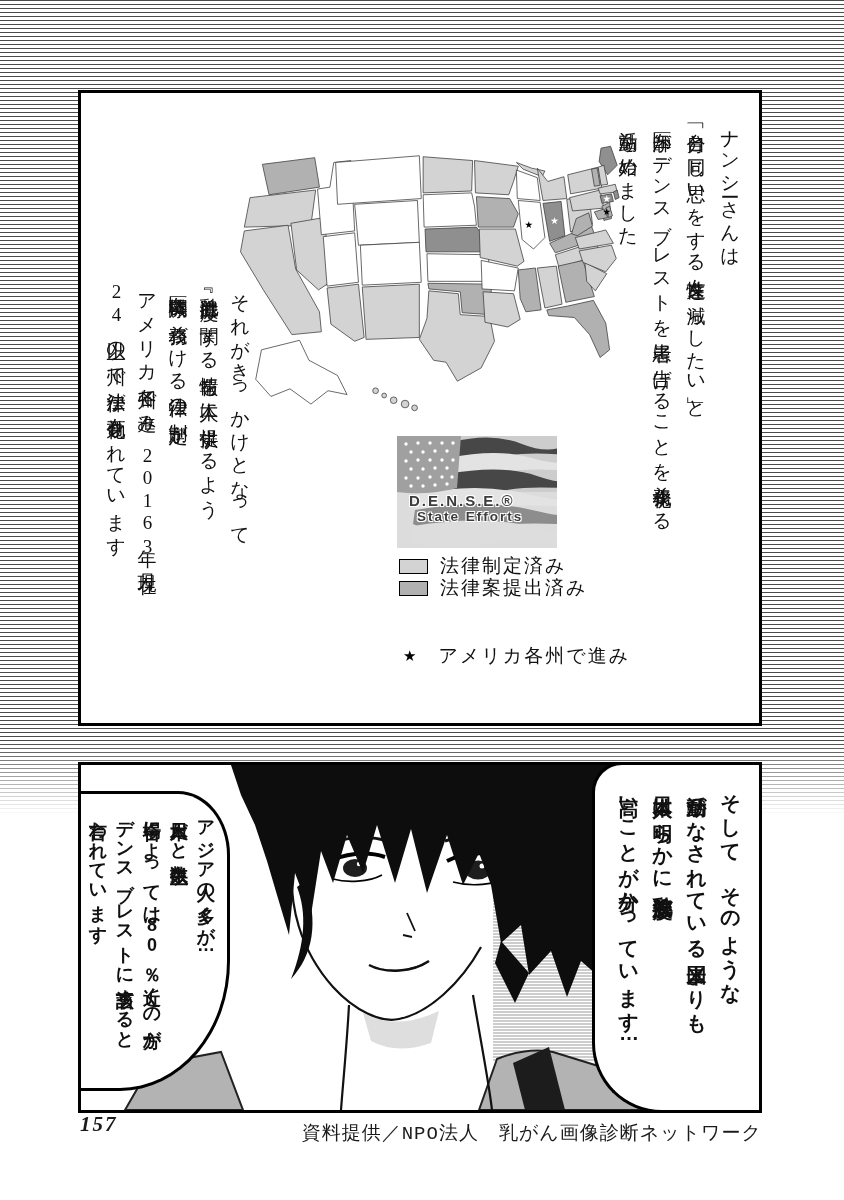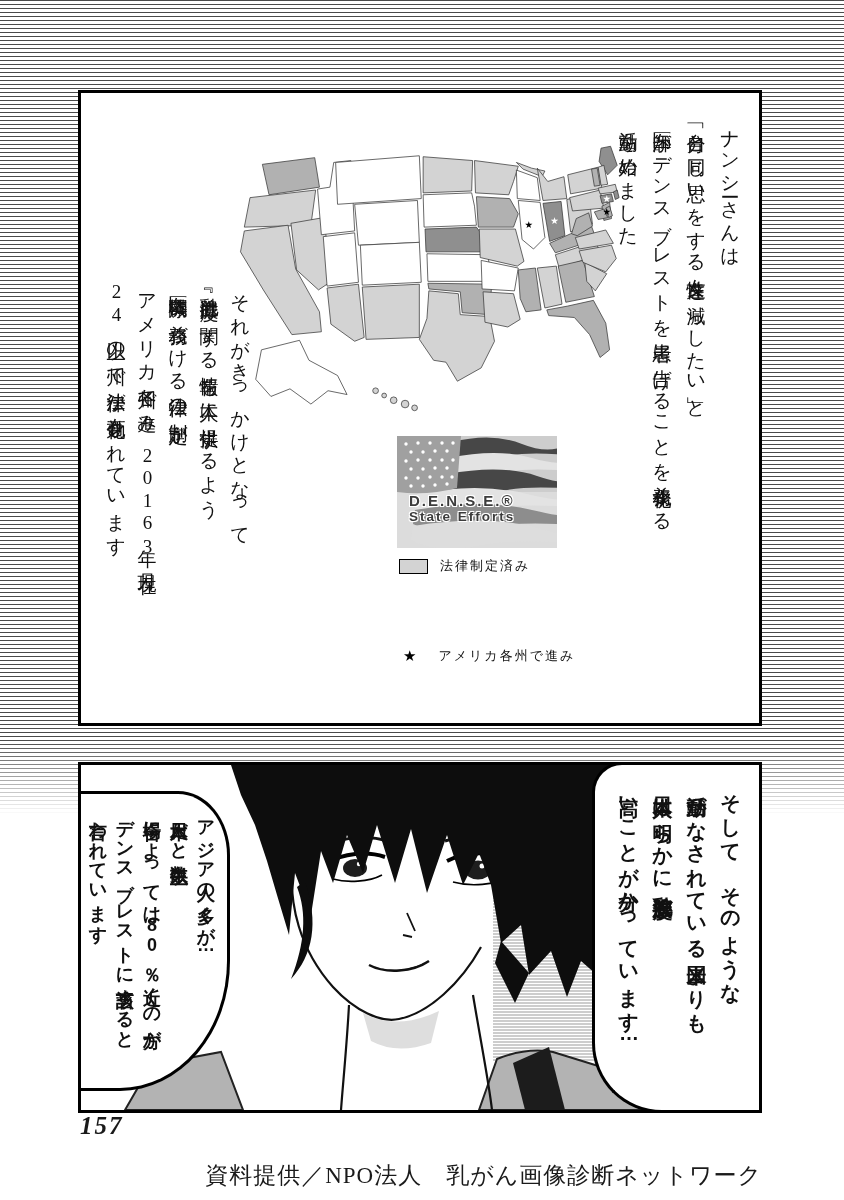--- a/index.html
+++ b/index.html
@@ -28,49 +28,49 @@
     font-family:"Liberation Serif",serif;font-size:19px;line-height:31px;letter-spacing:1.5px;}
 
   .usmap{position:absolute;left:150px;top:44px;}
 
   .flag{position:absolute;left:316px;top:343px;width:160px;height:96px;}
   .flag svg{position:absolute;left:0;top:0;}
   .flag-text{position:absolute;left:12px;bottom:8px;z-index:2;
     font-family:"Liberation Sans",sans-serif;font-weight:bold;color:#3c3c3c;
     text-shadow:1px 1px 0 #fff,-1px -1px 0 #fff,1px -1px 0 #fff,-1px 1px 0 #fff,0 0 2px #fff;}
   .flag-title{font-size:15px;letter-spacing:2px;}
-  .flag-subtitle{font-size:13.5px;letter-spacing:2px;}
+  .flag-subtitle{font-size:13.5px;letter-spacing:2px;margin-left:8px;}
 
   .legend{position:absolute;left:318px;top:462px;}
   .legend-row{display:flex;align-items:center;height:22px;}
   .legend-swatch{display:inline-block;width:27px;height:13px;border:1.5px solid #000;
     margin-right:12px;flex:none;}
-  .legend-label{font-family:"Liberation Serif",serif;font-size:13px;color:#111;
+  .legend-label{font-family:"Liberation Serif",serif;font-size:19px;color:#111;
     letter-spacing:2px;}
   .legend-star-row{position:absolute;left:322px;top:552px;display:flex;align-items:center;height:22px;}
   .star-glyph{font-size:15px;color:#000;margin-right:22px;}
 
   .chara{position:absolute;left:0;top:0;}
 
   .bubble{position:absolute;background:#fff;border:3px solid #000;box-sizing:border-box;z-index:2;}
   .bubble-right{right:-3px;top:-3px;bottom:-3px;width:170px;
     border-right:none;border-radius:30px 0 0 70px;}
   .bubble-left{left:-3px;top:26px;height:300px;width:152px;
     border-left:none;border-radius:0 52px 110px 0 / 0 64px 130px 0;}
   .bubble-text{font-family:"Liberation Sans",sans-serif;font-weight:700;}
   .bubble-right .bubble-text{position:absolute;top:16px;right:14px;height:320px;
     font-size:20px;line-height:34px;letter-spacing:1px;}
   .bubble-left .bubble-text{position:absolute;top:14px;right:8px;height:276px;
     font-size:18px;line-height:27px;letter-spacing:0.5px;}
 
   .pageno{position:absolute;left:80px;top:1112px;z-index:2;
     font-family:"Liberation Serif",serif;font-style:italic;font-weight:bold;
-    font-size:25px;color:#1a1a1a;letter-spacing:2px;}
-  .credit{position:absolute;right:82px;top:1160px;z-index:2;
-    font-family:Liberation Serif, serif;font-size:23px;color:#1a1a1a;letter-spacing:1px;}
+    font-size:21px;color:#1a1a1a;letter-spacing:2px;}
+  .credit{position:absolute;right:82px;top:1120px;z-index:2;
+    font-family:Liberation Mono, monospace;font-size:19px;color:#1a1a1a;letter-spacing:1px;}
 </style>
 </head>
 <body>
 
 <div class="page">
 
   <div class="stripes"></div>
 
   <section class="panel panel1">
 
@@ -197,20 +197,24 @@
       <div class="flag-text">
         <div class="flag-title">D.E.N.S.E.®</div>
         <div class="flag-subtitle">State Efforts</div>
       </div>
     </div>
 
     <div class="legend" id="legend">
         <div class="legend-row">
           <span class="legend-swatch" style="background: rgb(211, 211, 211);"></span>
           <span class="legend-label">法律制定済み</span>
+        </div>
+        <div class="legend-row">
+          <span class="legend-swatch" style="background: rgb(177, 177, 177);"></span>
+          <span class="legend-label">法律案提出済み</span>
         </div>
       </div>
 
     <div class="legend-star-row">
       <span class="star-glyph">★</span>
       <span class="legend-label">アメリカ各州で進み</span>
     </div>
   </section>
 
   <section class="panel panel2">

